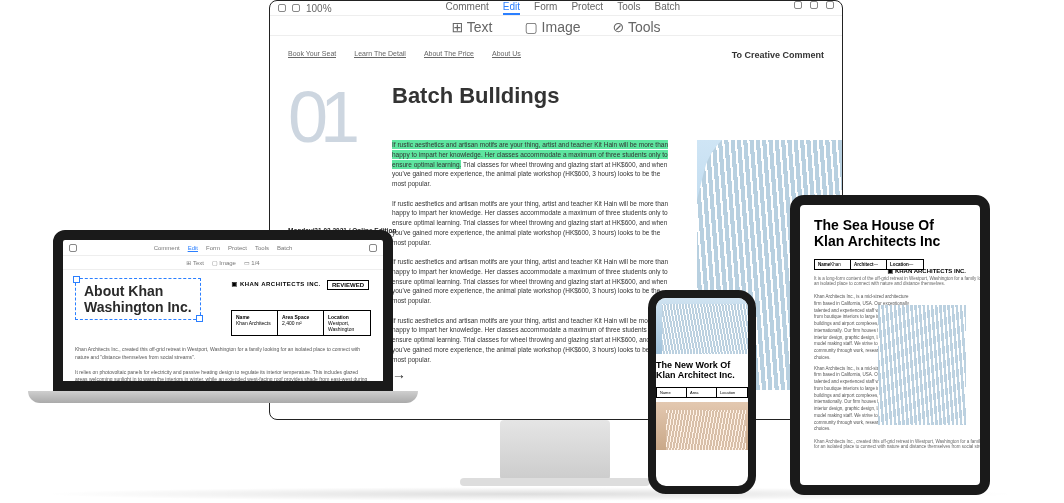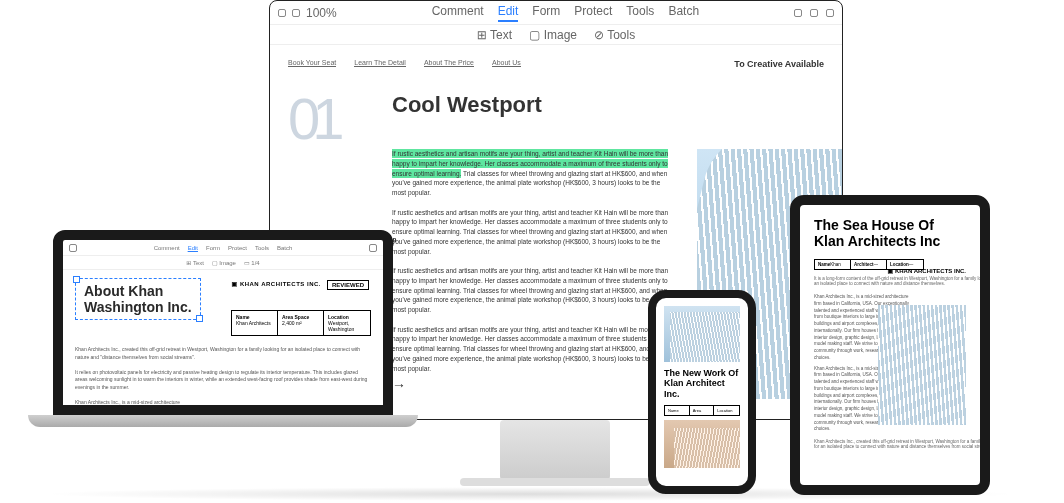--- a/index.html
+++ b/index.html
@@ -1,40 +1,40 @@
 <!DOCTYPE html>
 <html><head>
 <meta charset="utf-8">
 <style>
 *{margin:0;padding:0;box-sizing:border-box;font-family:-apple-system,BlinkMacSystemFont,sans-serif}
 body{width:1064px;height:503px;background:#fff;position:relative;overflow:hidden}
 .monitor{position:absolute;left:269px;top:0;width:574px;height:420px;background:#fff;border:1px solid #222;border-radius:8px;overflow:hidden}
 .mon-stand{position:absolute;left:500px;top:420px;width:110px;height:60px;background:linear-gradient(#e5e5e5,#ccc);border-radius:4px}
 .mon-base{position:absolute;left:460px;top:478px;width:190px;height:8px;background:#ddd;border-radius:4px}
-.toolbar{height:24px;border-bottom:1px solid #eee;display:flex;align-items:center;padding:0 8px;font-size:12px;color:#666;gap:12px}
+.toolbar{height:15px;border-bottom:1px solid #eee;display:flex;padding:0 8px;font-size:10px;color:#666;gap:12px}
 .tb-left{display:flex;gap:6px;align-items:center}
 .tb-center{display:flex;gap:14px;margin-left:auto;margin-right:auto}
 .tb-center span.active{color:#2b7fff;border-bottom:2px solid #2b7fff;padding-bottom:2px}
 .tb-right{display:flex;gap:8px}
-.subbar{height:20px;display:flex;align-items:center;justify-content:center;gap:17px;font-size:12px;color:#666;border-bottom:1px solid #eee}
+.subbar{height:20px;display:flex;align-items:flex-end;justify-content:center;gap:32px;font-size:14px;color:#666;border-bottom:1px solid #eee}
 .doc{padding:14px 18px;font-size:8px;color:#333;position:relative;height:calc(100% - 42px);overflow:hidden}
 .doc-nav{display:flex;gap:18px;font-size:7px;color:#666;margin-bottom:6px}
 .doc-nav span{border-bottom:1px solid #666}
 .brand{position:absolute;right:18px;top:14px;font-size:9px;font-weight:700}
-.bignum{position:absolute;left:18px;top:40px;font-size:58px;font-weight:200;color:#cdd6e0;letter-spacing:-8px}
+.bignum{position:absolute;left:18px;top:40px;font-size:72px;font-weight:200;color:#cdd6e0;letter-spacing:-8px}
 .headline{position:absolute;left:122px;top:48px;font-size:22px;font-weight:800;line-height:1.1}
 .hl-body{position:absolute;left:122px;top:104px;width:280px;font-size:6.5px;line-height:1.5}
 .hl-body .highlight{background:#5ee6a0;padding:1px 0}
 .meta{position:absolute;left:18px;top:190px;font-size:6.5px;line-height:1.4;color:#222;font-weight:700}
 .bldg{position:absolute;right:0;top:104px;width:145px;height:250px;background:linear-gradient(180deg,#cfe5f5,#9ec4df);overflow:hidden}
 .bldg::after{content:"";position:absolute;right:-20px;bottom:-10px;width:180px;height:280px;background:repeating-linear-gradient(72deg,#fff 0 2px,#b8d0e0 2px 6px);transform:skewX(-14deg);border-top-left-radius:50px}
 .arrow{position:absolute;left:122px;bottom:30px;font-size:14px}
 
 .laptop{position:absolute;left:28px;top:230px;width:390px;height:262px}
-.lap-screen{width:340px;height:185px;margin:0 auto;background:#fff;border:10px solid #1a1a1a;border-radius:12px 12px 0 0;overflow:hidden}
+.lap-screen{width:340px;height:161px;margin:0 auto;background:#fff;border:10px solid #1a1a1a;border-radius:12px 12px 0 0;overflow:hidden}
 .lap-base{height:12px;width:390px;background:linear-gradient(#cfcfcf,#aaa);border-radius:0 0 14px 14px}
 .lap-tb{height:16px;border-bottom:1px solid #eee;display:flex;align-items:center;font-size:6px;gap:8px;padding:0 6px;color:#777}
 .lap-tb .c{display:flex;gap:8px;margin:0 auto}
 .lap-tb .c .active{color:#2b7fff;text-decoration:underline}
 .lap-sub{height:14px;display:flex;justify-content:center;align-items:center;gap:8px;font-size:6px;border-bottom:1px solid #eee;color:#777}
 .lap-doc{padding:8px 12px;font-size:6px}
 .about-box{border:1.5px dashed #2b7fff;padding:4px 8px;display:inline-block;font-size:14px;font-weight:800;color:#2a2a2a;line-height:1.15;position:relative}
 .about-box::before,.about-box::after{content:"";position:absolute;width:5px;height:5px;border:1.5px solid #2b7fff;background:#fff}
 .about-box::before{left:-3px;top:-3px}
 .about-box::after{right:-3px;bottom:-3px}
@@ -43,21 +43,21 @@
 .review{border:1px solid #000;padding:1px 4px;font-size:6px;font-weight:700}
 .info-grid{display:grid;grid-template-columns:repeat(3,1fr);border:1px solid #000;margin-top:6px;font-size:5px}
 .info-grid div{border-right:1px solid #000;padding:3px 4px}
 .info-grid div:last-child{border-right:none}
 .info-grid b{display:block;font-size:5px}
 .lap-body{margin-top:8px;font-size:5px;color:#555;line-height:1.5}
 .lap-img{margin-top:6px;height:54px;background:linear-gradient(#d5e6f2,#b0c8d8);position:relative;overflow:hidden}
 .lap-img::after{content:"";position:absolute;left:30px;bottom:0;width:200px;height:44px;background:repeating-linear-gradient(90deg,#fff 0 2px,#cdd9e2 2px 4px);transform:perspective(80px) rotateX(6deg)}
 
 .phone{position:absolute;left:648px;top:290px;width:108px;height:204px;background:#fff;border:8px solid #1a1a1a;border-radius:18px;overflow:hidden}
-.ph-doc{padding:8px;font-size:6px}
+.ph-doc{padding:0;font-size:6px}
 .ph-img{height:56px;background:linear-gradient(#d0e3f1,#9fc1da);margin-bottom:6px;position:relative;overflow:hidden}
 .ph-img::after{content:"";position:absolute;left:6px;bottom:0;width:90px;height:50px;background:repeating-linear-gradient(80deg,#fff 0 1px,#bcd1e0 1px 3px)}
 .ph-title{font-size:9px;font-weight:800;line-height:1.15;margin-bottom:6px}
 .ph-grid{display:grid;grid-template-columns:repeat(3,1fr);border:1px solid #000;font-size:4px;margin-bottom:4px}
 .ph-grid div{border-right:1px solid #000;padding:2px 3px}
 .ph-grid div:last-child{border:none}
 .ph-img2{height:48px;background:linear-gradient(#e3c8b0,#c9a888);position:relative;overflow:hidden}
 .ph-img2::after{content:"";position:absolute;left:10px;bottom:0;width:80px;height:40px;background:repeating-linear-gradient(100deg,#fff3e8 0 1px,#d8bfa8 1px 3px)}
 
 .tablet{position:absolute;left:790px;top:195px;width:200px;height:300px;background:#fff;border:10px solid #1a1a1a;border-radius:14px;overflow:hidden}
@@ -104,24 +104,24 @@
     <span>▢ <span>Image</span></span>
     <span>⊘ <span>Tools</span></span>
   </div>
   <div class="doc">
     <div class="doc-nav">
       <span>Book Your Seat</span>
       <span>Learn The Detail</span>
       <span>About The Price</span>
       <span>About Us</span>
     </div>
-    <div class="brand">To Creative Available</div>
+    <div class="brand">To Creative Comment</div>
     <div class="bignum">01</div>
     <div class="headline">
-      <div>Cool Westport</div>
+      <div>Batch Bulldings</div>
     </div>
     <div class="hl-body">
       <span class="highlight">If rustic aesthetics and artisan motifs are your thing, artist and teacher Kit Hain will be more than happy to impart her knowledge. Her classes accommodate a maximum of three students only to ensure optimal learning.</span>
       <span>Trial classes for wheel throwing and glazing start at HK$600, and when you've gained more experience, the animal plate workshop (HK$600, 3 hours) looks to be the most popular.</span>
       <br><br>
       <span>If rustic aesthetics and artisan motifs are your thing, artist and teacher Kit Hain will be more than happy to impart her knowledge. Her classes accommodate a maximum of three students only to ensure optimal learning. Trial classes for wheel throwing and glazing start at HK$600, and when you've gained more experience, the animal plate workshop (HK$600, 3 hours) looks to be the most popular.</span>
       <br><br>
       <span>If rustic aesthetics and artisan motifs are your thing, artist and teacher Kit Hain will be more than happy to impart her knowledge. Her classes accommodate a maximum of three students only to ensure optimal learning. Trial classes for wheel throwing and glazing start at HK$600, and when you've gained more experience, the animal plate workshop (HK$600, 3 hours) looks to be the most popular.</span>
       <br><br>
       <span>If rustic aesthetics and artisan motifs are your thing, artist and teacher Kit Hain will be more than happy to impart her knowledge. Her classes accommodate a maximum of three students only to ensure optimal learning. Trial classes for wheel throwing and glazing start at HK$600, and when you've gained more experience, the animal plate workshop (HK$600, 3 hours) looks to be the most popular.</span>

